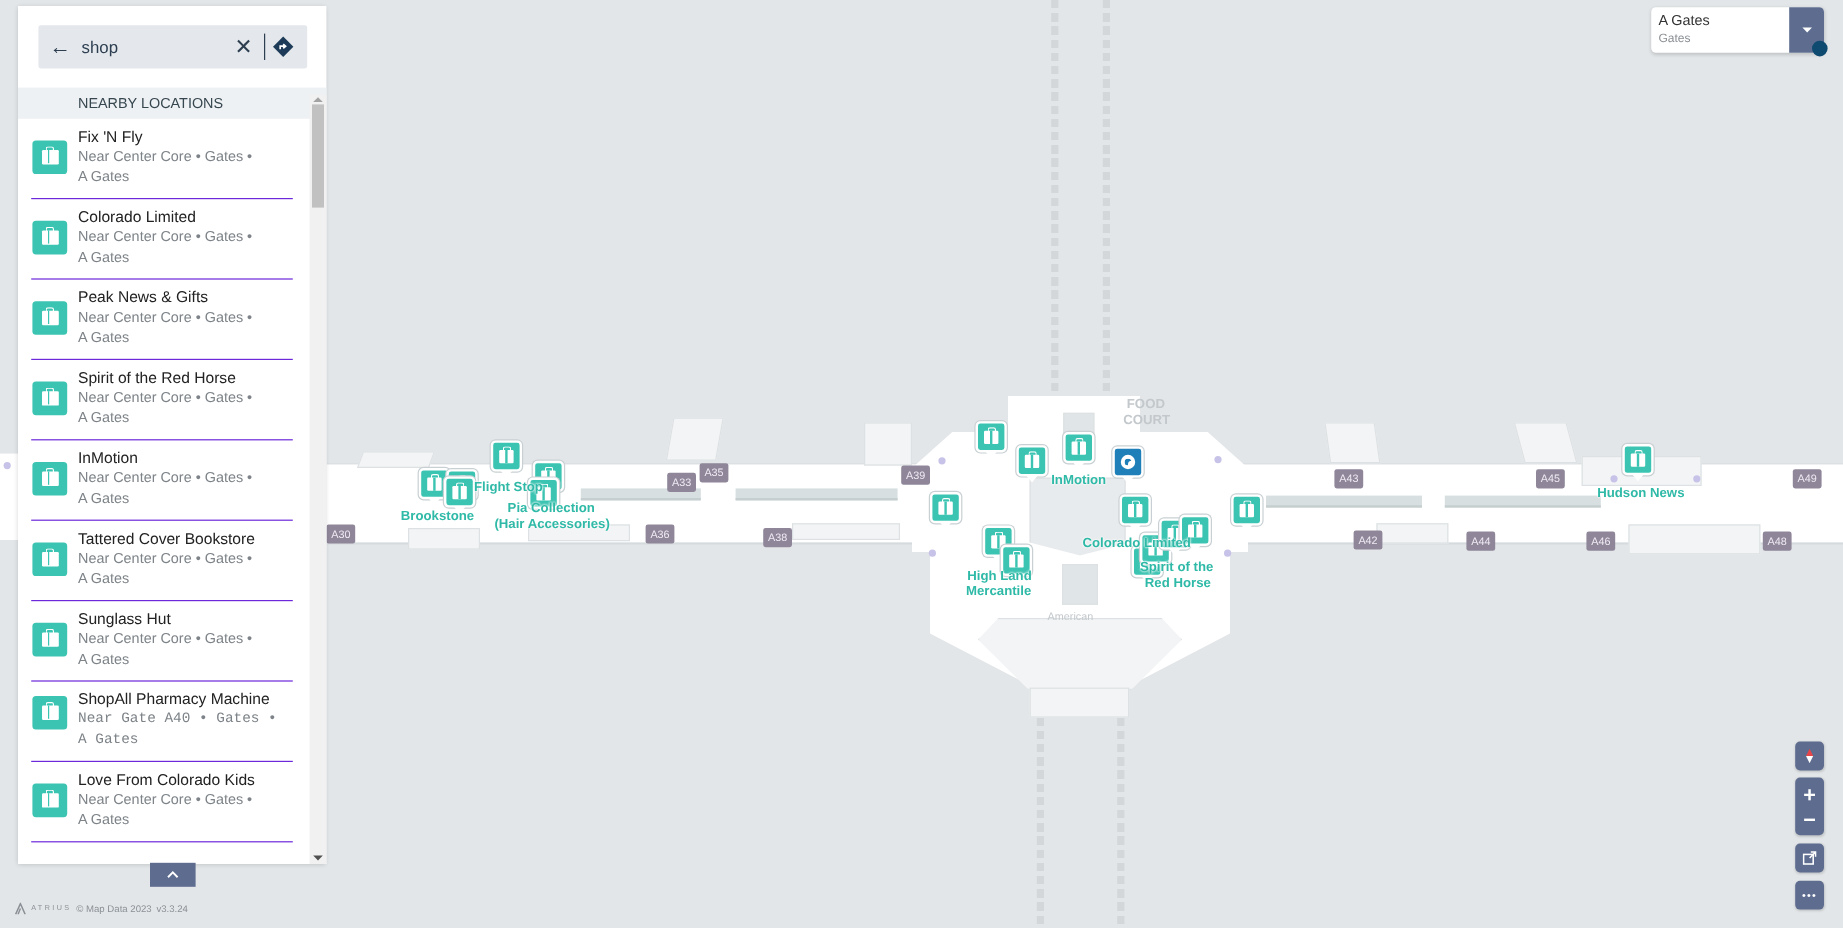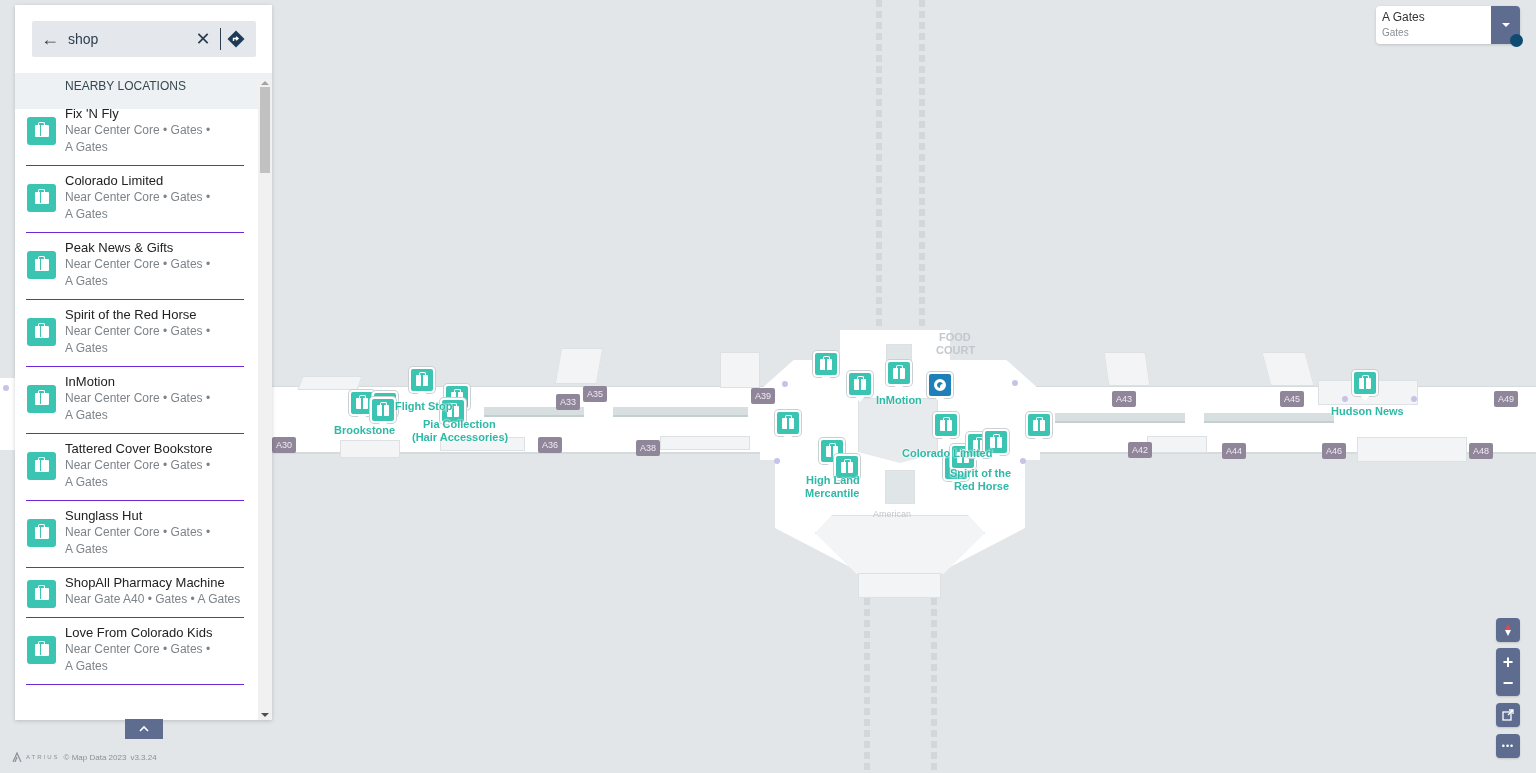--- a/index.html
+++ b/index.html
@@ -21,27 +21,27 @@
   .dot { position:absolute; width:6px; height:6px; border-radius:50%; background:#c7c3e8; }
 
   
   #panel { position: absolute; left: 15px; top: 5px; width: 257px; height: 715px; background: #fff; box-shadow: 0 1px 4px rgba(0,0,0,0.18); }
   .searchbar { position: absolute; left: 17px; top: 16px; width: 224px; height: 36px; background: #e4e8ec; border-radius: 2px; display: flex; align-items: center; }
   .searchbar .back { width: 36px; text-align: center; font-size: 18px; color: #2c3e50; cursor: pointer; }
   .searchbar input { border: none; background: transparent; font-size: 14px; color: #2c3e50; width: 120px; outline: none; font-family: "Liberation Sans", sans-serif; }
   .searchbar .clear { width: 22px; margin-left: 4px; font-size: 18px; color: #2c3e50; text-align: center; cursor: pointer; }
   .searchbar .sep { width: 1px; height: 22px; background: #2c3e50; margin: 0 6px; }
   .searchbar .dir { width: 18px; height: 18px; display:flex; align-items:center; justify-content:center; cursor:pointer; }
-  .nearby { position: absolute; left: 0; top: 68px; width: 257px; height: 36px; background: #eef1f4; font-size: 12px; color: #37474f; padding-left: 50px; line-height: 26px; }
+  .nearby { position: absolute; left: 0; top: 68px; width: 257px; height: 26px; background: #eef1f4; font-size: 12px; color: #37474f; padding-left: 50px; line-height: 26px; }
   .list { position: absolute; left: 0; top: 94px; width: 243px; height: 621px; overflow: hidden; }
   .item { position: relative; margin: 0 14px 0 11px; border-bottom: 1px solid #6d28d9; padding: 6px 0 9px 39px; cursor: pointer; }
   .item .ico { position: absolute; left: 1px; top: 18px; width: 29px; height: 28px; border-radius: 3px; background: #3cc4b2; display:flex; align-items:center; justify-content:center; }
   .item .name { font-size: 13px; color: #222; line-height: 17px; }
   .item .sub { font-size: 12px; color: #7d8388; line-height: 17px; width: 150px; }
-  .item.wide .sub { width: 180px; }
+  .item.wide .sub { width: 180px; font-family: Liberation Mono, monospace; }
   .scrollbar { position: absolute; left: 243px; top: 74px; width: 14px; height: 641px; background: #f1f1f1; }
   .scrollbar .thumb { position: absolute; left: 2px; top: 8px; width: 10px; height: 86px; background: #c1c1c1; }
   .scrollbar .up, .scrollbar .down { position:absolute; left:3px; width:0; height:0; border-left:4px solid transparent; border-right:4px solid transparent; }
   .scrollbar .up { top: 2px; border-bottom: 4px solid #a3a3a3; }
   .scrollbar .down { bottom: 3px; border-top: 4px solid #505050; }
   .collapse { position: absolute; left: 125px; top: 719px; width: 38px; height: 20px; background: #5d6c8f; color: #fff; text-align:center; cursor:pointer; }
   .footer { position: absolute; left: 12px; top: 752px; font-size: 8px; color: #8a9096; display:flex; align-items:center; gap:4px;justify-content:flex-end; }
   .footer .brand { letter-spacing: 2px; font-size: 6px; color:#8a9096; }
 
   

